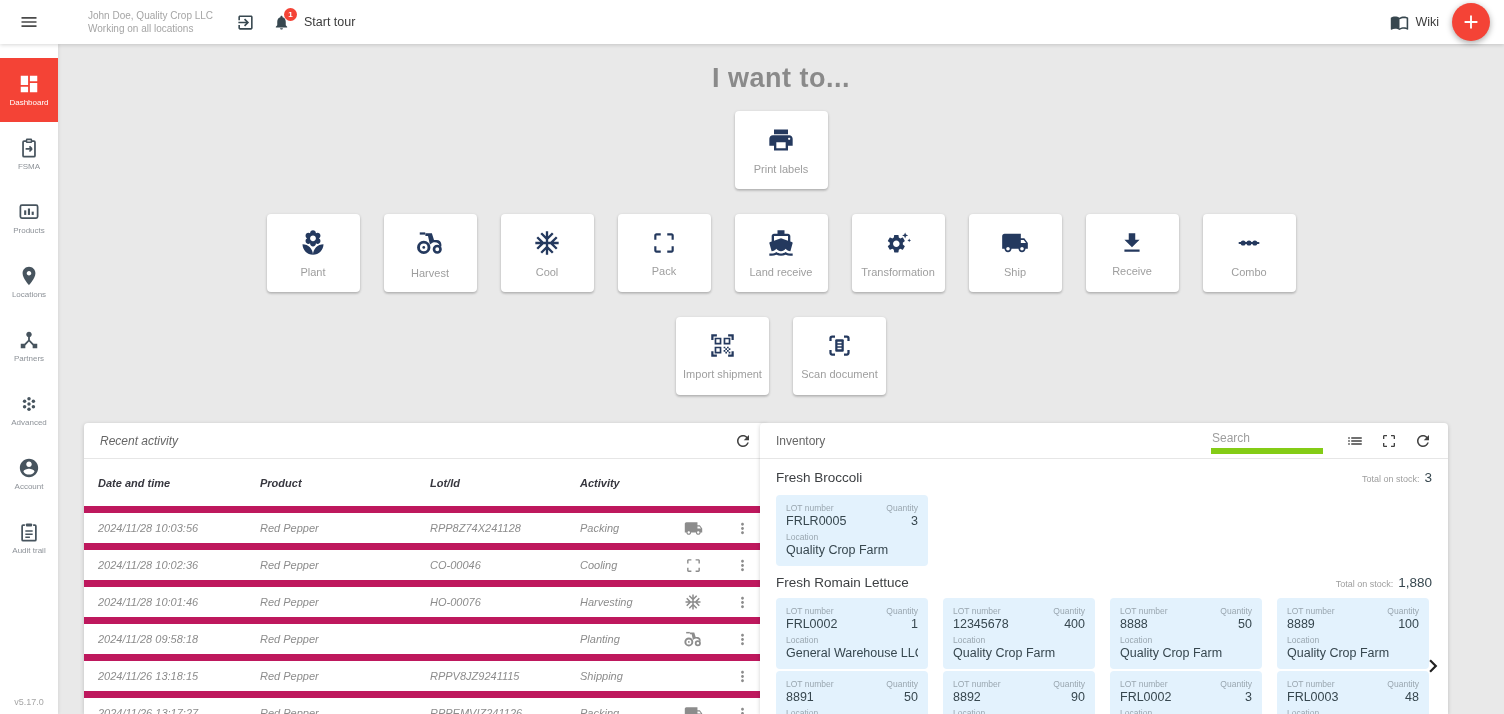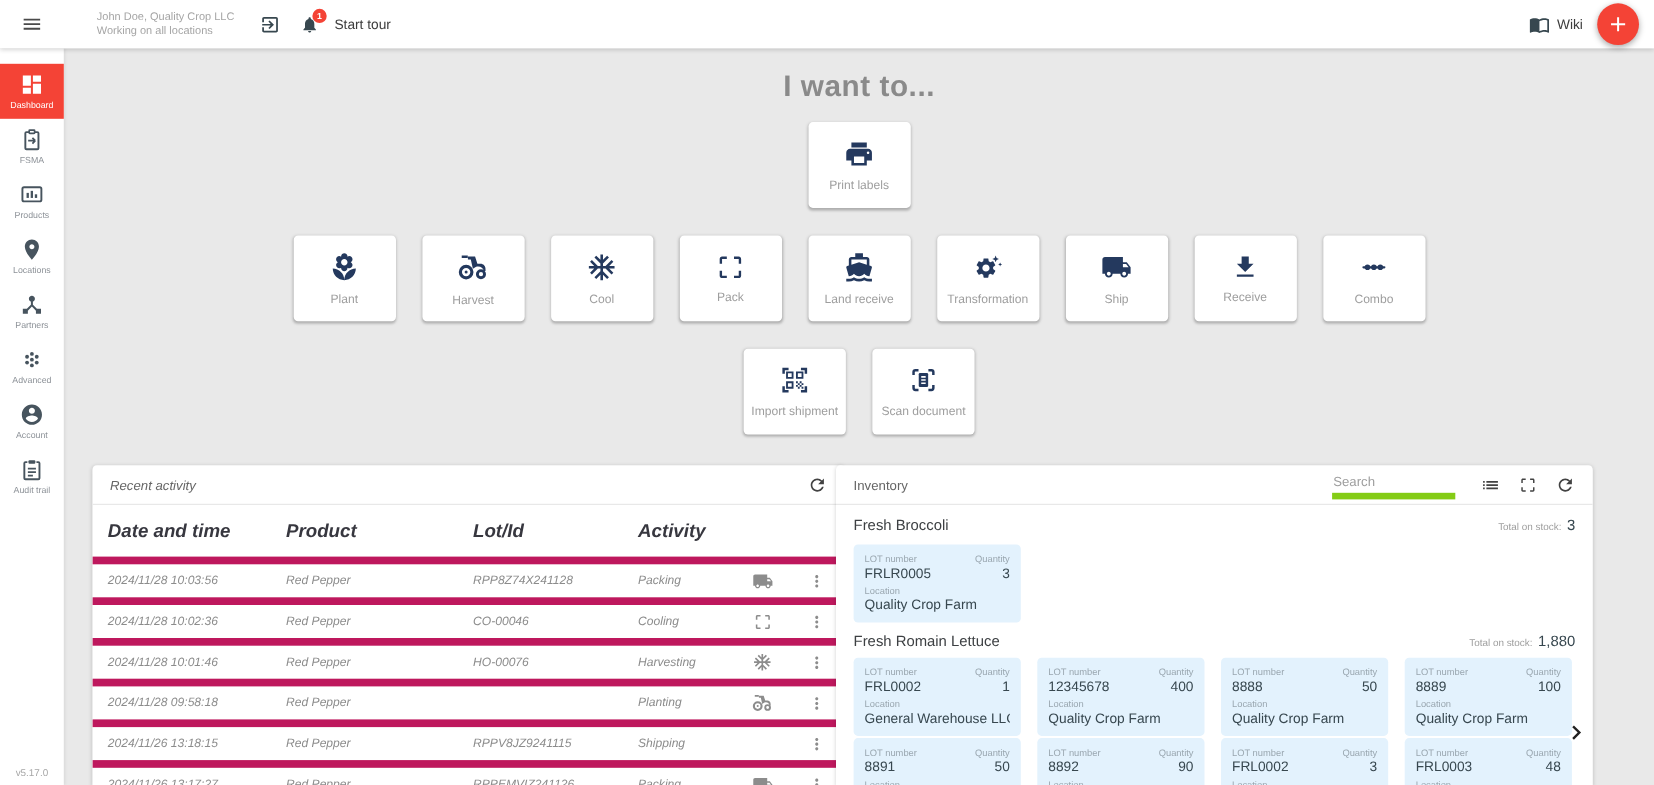--- a/index.html
+++ b/index.html
@@ -23,21 +23,21 @@
   .tb-spacer { flex:1; }
   .wiki { display:flex; align-items:center; gap:6px; color:#37474f; cursor:pointer; }
   .wiki span { font-size:12.5px; color:#3c3c3c; }
   .fab { width:38px; height:38px; border-radius:50%; background:#f44336; border:none; color:#fff;
     margin:0 14px 0 13px; display:flex; align-items:center; justify-content:center; cursor:pointer;
     box-shadow:0 2px 6px rgba(0,0,0,.35); flex:none; }
 
   
   .sidebar { position:absolute; top:44px; left:0; width:58px; height:670px; background:#fff; z-index:4;
     box-shadow:1px 0 3px rgba(0,0,0,.08); display:flex; flex-direction:column; }
-  .side-item { height:50px; margin-top:0; display:flex; flex-direction:column; align-items:center;
+  .side-item { height:64px; margin-top:0; display:flex; flex-direction:column; align-items:center;
     justify-content:center; gap:3px; color:#47545e; cursor:pointer; flex:none; }
   .side-item:first-child { margin-top:14px; }
   .side-item .s-lbl { font-size:8px; color:#8d9298; }
   .side-item.active { background:#f44336; color:#fff; }
   .side-item.active .s-lbl { color:#fff; }
   .version { margin-top:auto; text-align:center; font-size:9px; color:#a6a6a6; padding-bottom:7px; }
 
   
   .main { position:absolute; left:58px; top:44px; width:1446px; height:670px; }
   .heading { text-align:center; margin-top:19px; font-size:27px; color:#8a8a8a; letter-spacing:.5px; }
@@ -54,21 +54,21 @@
     box-shadow:0 1px 4px rgba(0,0,0,.18); }
   .panel-recent { left:84px; width:684px; height:291px;font-style:italic; }
   .panel-inventory { left:760px; width:688px; height:291px; }
   .panel-head { height:36px; display:flex; align-items:center; padding:0 16px;
     border-bottom:1px solid #e6e6e6; }
   .panel-title { font-size:12px; color:#666; flex:1; }
   .head-icon { background:none; border:none; color:#424242; cursor:pointer; padding:0; margin-left:17px; }
 
   
   .t-head { display:flex; align-items:center; height:47px; padding:0 14px; }
-  .t-head span { font-size:17px; font-weight:bold; color:#37373f; }
+  .t-head span { font-size:11px; font-weight:bold; color:#37373f; }
   .t-row { display:flex; align-items:center; height:37px; padding:0 14px; border-top:7px solid #be185d; }
   .t-row span { font-size:11px; color:#8c8c8c; }
   .c-date { width:162px; } .c-prod { width:170px; } .c-lot { width:150px; } .c-act { width:92px; }
   .c-icon { width:42px; display:flex; justify-content:center; color:#1f1f1f; }
   .c-kebab { margin-left:auto; width:24px; display:flex; justify-content:center; color:#333; cursor:pointer; }
   .row-act-icon { cursor:pointer; }
 
   
   .search-box { width:112px; margin-right:6px; }
   .search-box input { width:100%; border:none; border-bottom:6px solid #84cc16; outline:none;

